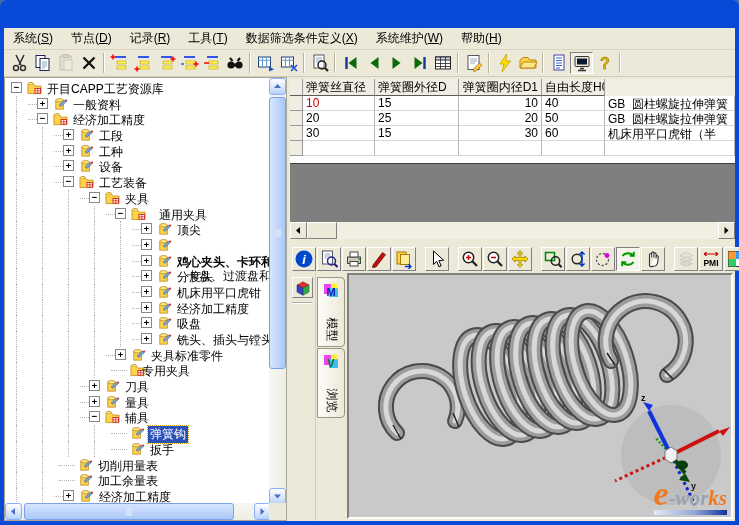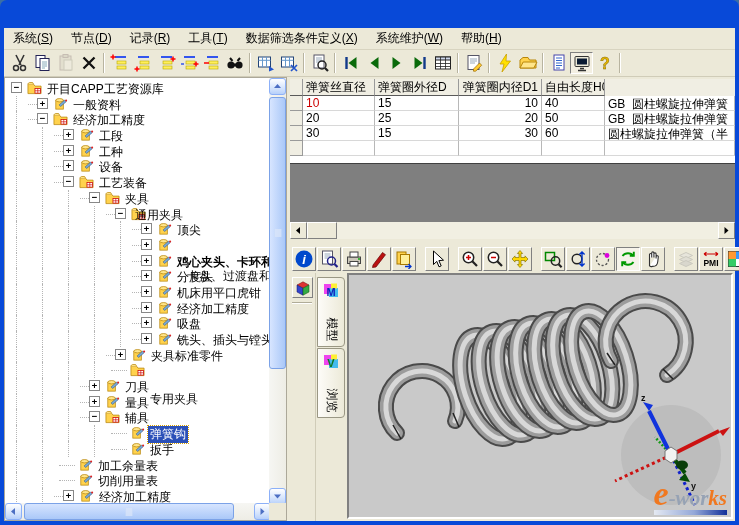--- a/index.html
+++ b/index.html
@@ -395,21 +395,21 @@
             <i class="rail" style="left: 63px;"></i>
             <i class="rail" style="left: 89px;"></i>
             <i class="conn" style="left: 101px; width: 9px;"></i>
             <span class="ebox" style="left: 110px;">−</span>
             <span class="ticon" style="left: 125px;"><svg width="17" height="15" viewBox="0 0 18 16">
                 <path d="M2 4.5h6l1.5 2H16v8H2z" fill="#ffd24d" stroke="#b8860b" stroke-width="0.8"></path>
                 <path d="M2 4.5c0-1 1-1.8 2-1.8h3l1 1.8" fill="#ffe58a" stroke="#b8860b" stroke-width="0.8"></path>
                 <rect x="9.5" y="9" width="6" height="5" fill="#fff" stroke="#cc0000" stroke-width="0.8"></rect>
                 <path d="M9.5 11.5h6M12.5 9v5" stroke="#cc0000" stroke-width="0.7"></path>
               </svg></span>
-            <span class="tlabel" style="left: 128px;">通用夹具</span>
+            <span class="tlabel" style="left: 152px;">通用夹具</span>
           </div>
           <div class="trow">
             <i class="rail" style="left: 11px;"></i>
             <i class="rail" style="left: 37px;"></i>
             <i class="rail" style="left: 63px;"></i>
             <i class="rail" style="left: 89px;"></i>
             <i class="rail" style="left: 115px;"></i>
             <i class="conn" style="left: 127px; width: 9px;"></i>
             <span class="ebox" style="left: 136px;">+</span>
             <span class="ticon" style="left: 151px;"><svg width="17" height="15" viewBox="0 0 18 16">
@@ -552,21 +552,21 @@
             <i class="rail" style="left: 37px;"></i>
             <i class="rail" style="left: 63px;"></i>
             <i class="rail" style="left: 89px;"></i>
             <i class="conn" style="left: 106px; width: 16px;"></i>
             <span class="ticon" style="left: 124px;"><svg width="17" height="15" viewBox="0 0 18 16">
                 <path d="M2 4.5h6l1.5 2H16v8H2z" fill="#ffd24d" stroke="#b8860b" stroke-width="0.8"></path>
                 <path d="M2 4.5c0-1 1-1.8 2-1.8h3l1 1.8" fill="#ffe58a" stroke="#b8860b" stroke-width="0.8"></path>
                 <rect x="9.5" y="9" width="6" height="5" fill="#fff" stroke="#cc0000" stroke-width="0.8"></rect>
                 <path d="M9.5 11.5h6M12.5 9v5" stroke="#cc0000" stroke-width="0.7"></path>
               </svg></span>
-            <span class="tlabel" style="left: 143px; margin-top: 28px;">专用夹具</span>
+            <span class="tlabel" style="left: 135px;">专用夹具</span>
           </div>
           <div class="trow">
             <i class="rail" style="left: 11px;"></i>
             <i class="rail" style="left: 37px;"></i>
             <i class="rail" style="left: 63px;"></i>
             <i class="conn" style="left: 75px; width: 9px;"></i>
             <span class="ebox" style="left: 84px;">+</span>
             <span class="ticon" style="left: 99px;"><svg width="17" height="15" viewBox="0 0 18 16">
                 <rect x="4" y="4.5" width="8" height="9.5" fill="#ffd24d" stroke="#b8860b" stroke-width="0.8"></rect>
                 <ellipse cx="8" cy="4.5" rx="4" ry="1.8" fill="#ffe58a" stroke="#b8860b" stroke-width="0.8"></ellipse>
@@ -634,33 +634,33 @@
           <div class="trow">
             <i class="rail" style="left: 11px;"></i>
             <i class="rail" style="left: 37px;"></i>
             <i class="conn" style="left: 54px; width: 16px;"></i>
             <span class="ticon" style="left: 72px;"><svg width="17" height="15" viewBox="0 0 18 16">
                 <rect x="4" y="4.5" width="8" height="9.5" fill="#ffd24d" stroke="#b8860b" stroke-width="0.8"></rect>
                 <ellipse cx="8" cy="4.5" rx="4" ry="1.8" fill="#ffe58a" stroke="#b8860b" stroke-width="0.8"></ellipse>
                 <path d="M7.5 9.5l6-5.2 1.6 1.7-6 5.2z" fill="#77aadd" stroke="#335577" stroke-width="0.6"></path>
                 <circle cx="15" cy="4.8" r="1.1" fill="#dd2222"></circle>
               </svg></span>
-            <span class="tlabel" style="left: 91px;">加工余量表</span>
+            <span class="tlabel" style="left: 91px;">切削用量表</span>
           </div>
           <div class="trow">
             <i class="rail" style="left: 11px;"></i>
             <i class="rail" style="left: 37px;"></i>
             <i class="conn" style="left: 54px; width: 16px;"></i>
             <span class="ticon" style="left: 72px;"><svg width="17" height="15" viewBox="0 0 18 16">
                 <rect x="4" y="4.5" width="8" height="9.5" fill="#ffd24d" stroke="#b8860b" stroke-width="0.8"></rect>
                 <ellipse cx="8" cy="4.5" rx="4" ry="1.8" fill="#ffe58a" stroke="#b8860b" stroke-width="0.8"></ellipse>
                 <path d="M7.5 9.5l6-5.2 1.6 1.7-6 5.2z" fill="#77aadd" stroke="#335577" stroke-width="0.6"></path>
                 <circle cx="15" cy="4.8" r="1.1" fill="#dd2222"></circle>
               </svg></span>
-            <span class="tlabel" style="left: 91px;">切削用量表</span>
+            <span class="tlabel" style="left: 91px;">加工余量表</span>
           </div>
           <div class="trow">
             <i class="rail" style="left: 11px;"></i>
             <i class="rail" style="left: 37px;"></i>
             <i class="conn" style="left: 49px; width: 9px;"></i>
             <span class="ebox" style="left: 58px;">+</span>
             <span class="ticon" style="left: 73px;"><svg width="17" height="15" viewBox="0 0 18 16">
                 <rect x="4" y="4.5" width="8" height="9.5" fill="#ffd24d" stroke="#b8860b" stroke-width="0.8"></rect>
                 <ellipse cx="8" cy="4.5" rx="4" ry="1.8" fill="#ffe58a" stroke="#b8860b" stroke-width="0.8"></ellipse>
                 <path d="M7.5 9.5l6-5.2 1.6 1.7-6 5.2z" fill="#77aadd" stroke="#335577" stroke-width="0.6"></path>
@@ -739,21 +739,21 @@
             <div class="gcell c3">20</div>
             <div class="gcell c4">50</div>
             <div class="gcell c5">GB_圆柱螺旋拉伸弹簧</div>
           </div>
           <div class="grow">
             <div class="gcell gut c0"></div>
             <div class="gcell c1">30</div>
             <div class="gcell c2">15</div>
             <div class="gcell c3">30</div>
             <div class="gcell c4">60</div>
-            <div class="gcell c5">圆柱螺旋拉伸弹簧（半</div>
+            <div class="gcell c5">机床用平口虎钳（半</div>
           </div>
           <div class="grow">
             <div class="gcell gut c0"></div>
             <div class="gcell c1"></div>
             <div class="gcell c2"></div>
             <div class="gcell c3"></div>
             <div class="gcell c4"></div>
             <div class="gcell c5"></div>
           </div>
         </div>

